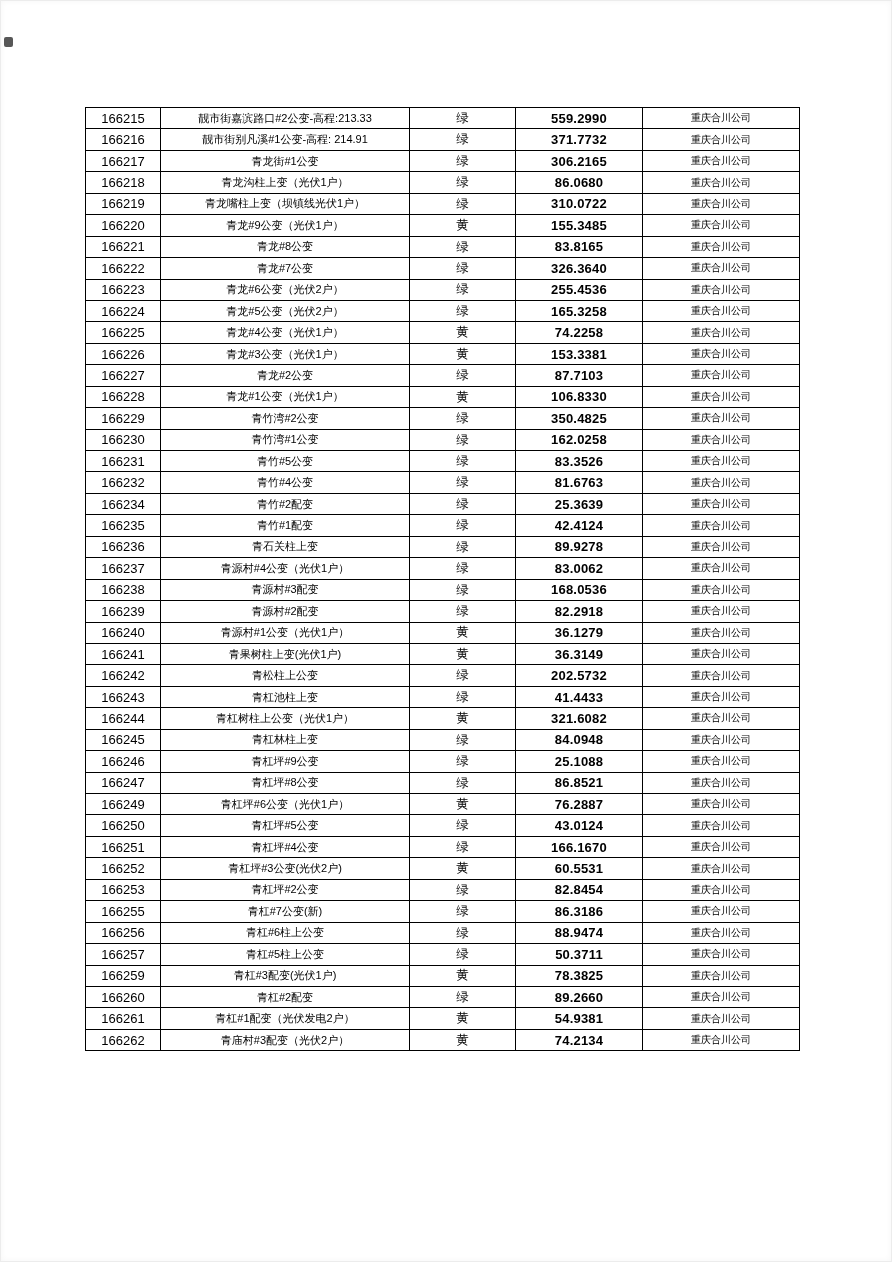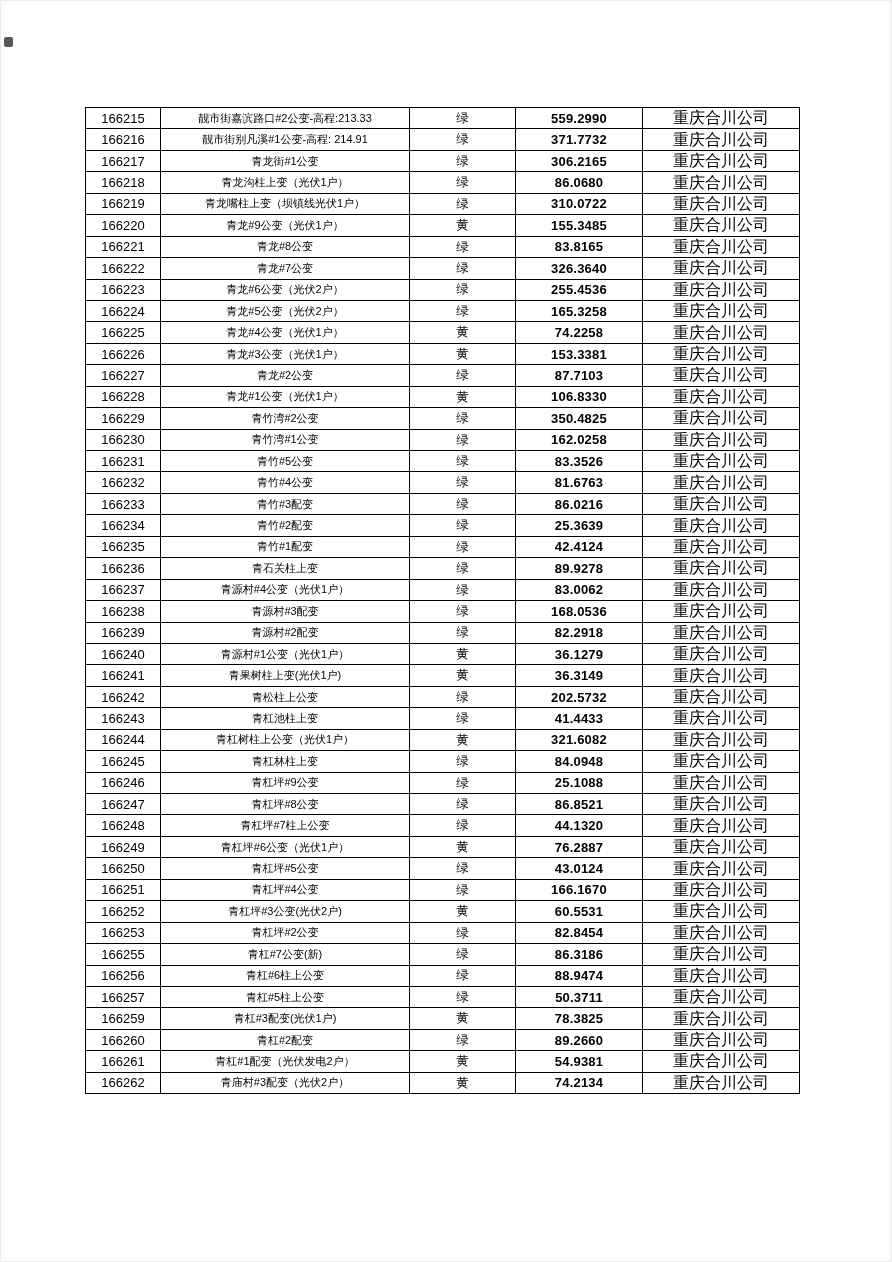--- a/index.html
+++ b/index.html
@@ -45,21 +45,21 @@
     vertical-align: middle;
     padding: 0 2px;
     overflow: hidden;
     white-space: nowrap;
     line-height: 1;
   }
   td.col-id { font-size: 13px; margin-top: 20px; }
   td.col-name { font-size: 11px; }
   td.col-status { font-size: 12.5px; }
   td.col-value { font-size: 13px; letter-spacing: 0.2px; font-weight: bold; }
-  td.col-company { font-size: 16px; }
+  td.col-company { font-size: 10px; }
 </style>
 </head>
 <body>
 
 <div class="page-frame"></div>
 <div class="artifact"></div>
 
 <table class="data">
   <colgroup>
     <col style="width:75px">
@@ -189,27 +189,20 @@
         <td class="col-company">重庆合川公司</td>
       </tr>
       <tr>
         <td class="col-id">166232</td>
         <td class="col-name">青竹#4公变</td>
         <td class="col-status">绿</td>
         <td class="col-value">81.6763</td>
         <td class="col-company">重庆合川公司</td>
       </tr>
       <tr>
-        <td class="col-id">166233</td>
-        <td class="col-name">青竹#3配变</td>
-        <td class="col-status">绿</td>
-        <td class="col-value">86.0216</td>
-        <td class="col-company">重庆合川公司</td>
-      </tr>
-      <tr>
         <td class="col-id">166234</td>
         <td class="col-name">青竹#2配变</td>
         <td class="col-status">绿</td>
         <td class="col-value">25.3639</td>
         <td class="col-company">重庆合川公司</td>
       </tr>
       <tr>
         <td class="col-id">166235</td>
         <td class="col-name">青竹#1配变</td>
         <td class="col-status">绿</td>
@@ -291,27 +284,20 @@
         <td class="col-name">青杠坪#9公变</td>
         <td class="col-status">绿</td>
         <td class="col-value">25.1088</td>
         <td class="col-company">重庆合川公司</td>
       </tr>
       <tr>
         <td class="col-id">166247</td>
         <td class="col-name">青杠坪#8公变</td>
         <td class="col-status">绿</td>
         <td class="col-value">86.8521</td>
-        <td class="col-company">重庆合川公司</td>
-      </tr>
-      <tr>
-        <td class="col-id">166248</td>
-        <td class="col-name">青杠坪#7柱上公变</td>
-        <td class="col-status">绿</td>
-        <td class="col-value">44.1320</td>
         <td class="col-company">重庆合川公司</td>
       </tr>
       <tr>
         <td class="col-id">166249</td>
         <td class="col-name">青杠坪#6公变（光伏1户）</td>
         <td class="col-status">黄</td>
         <td class="col-value">76.2887</td>
         <td class="col-company">重庆合川公司</td>
       </tr>
       <tr>

